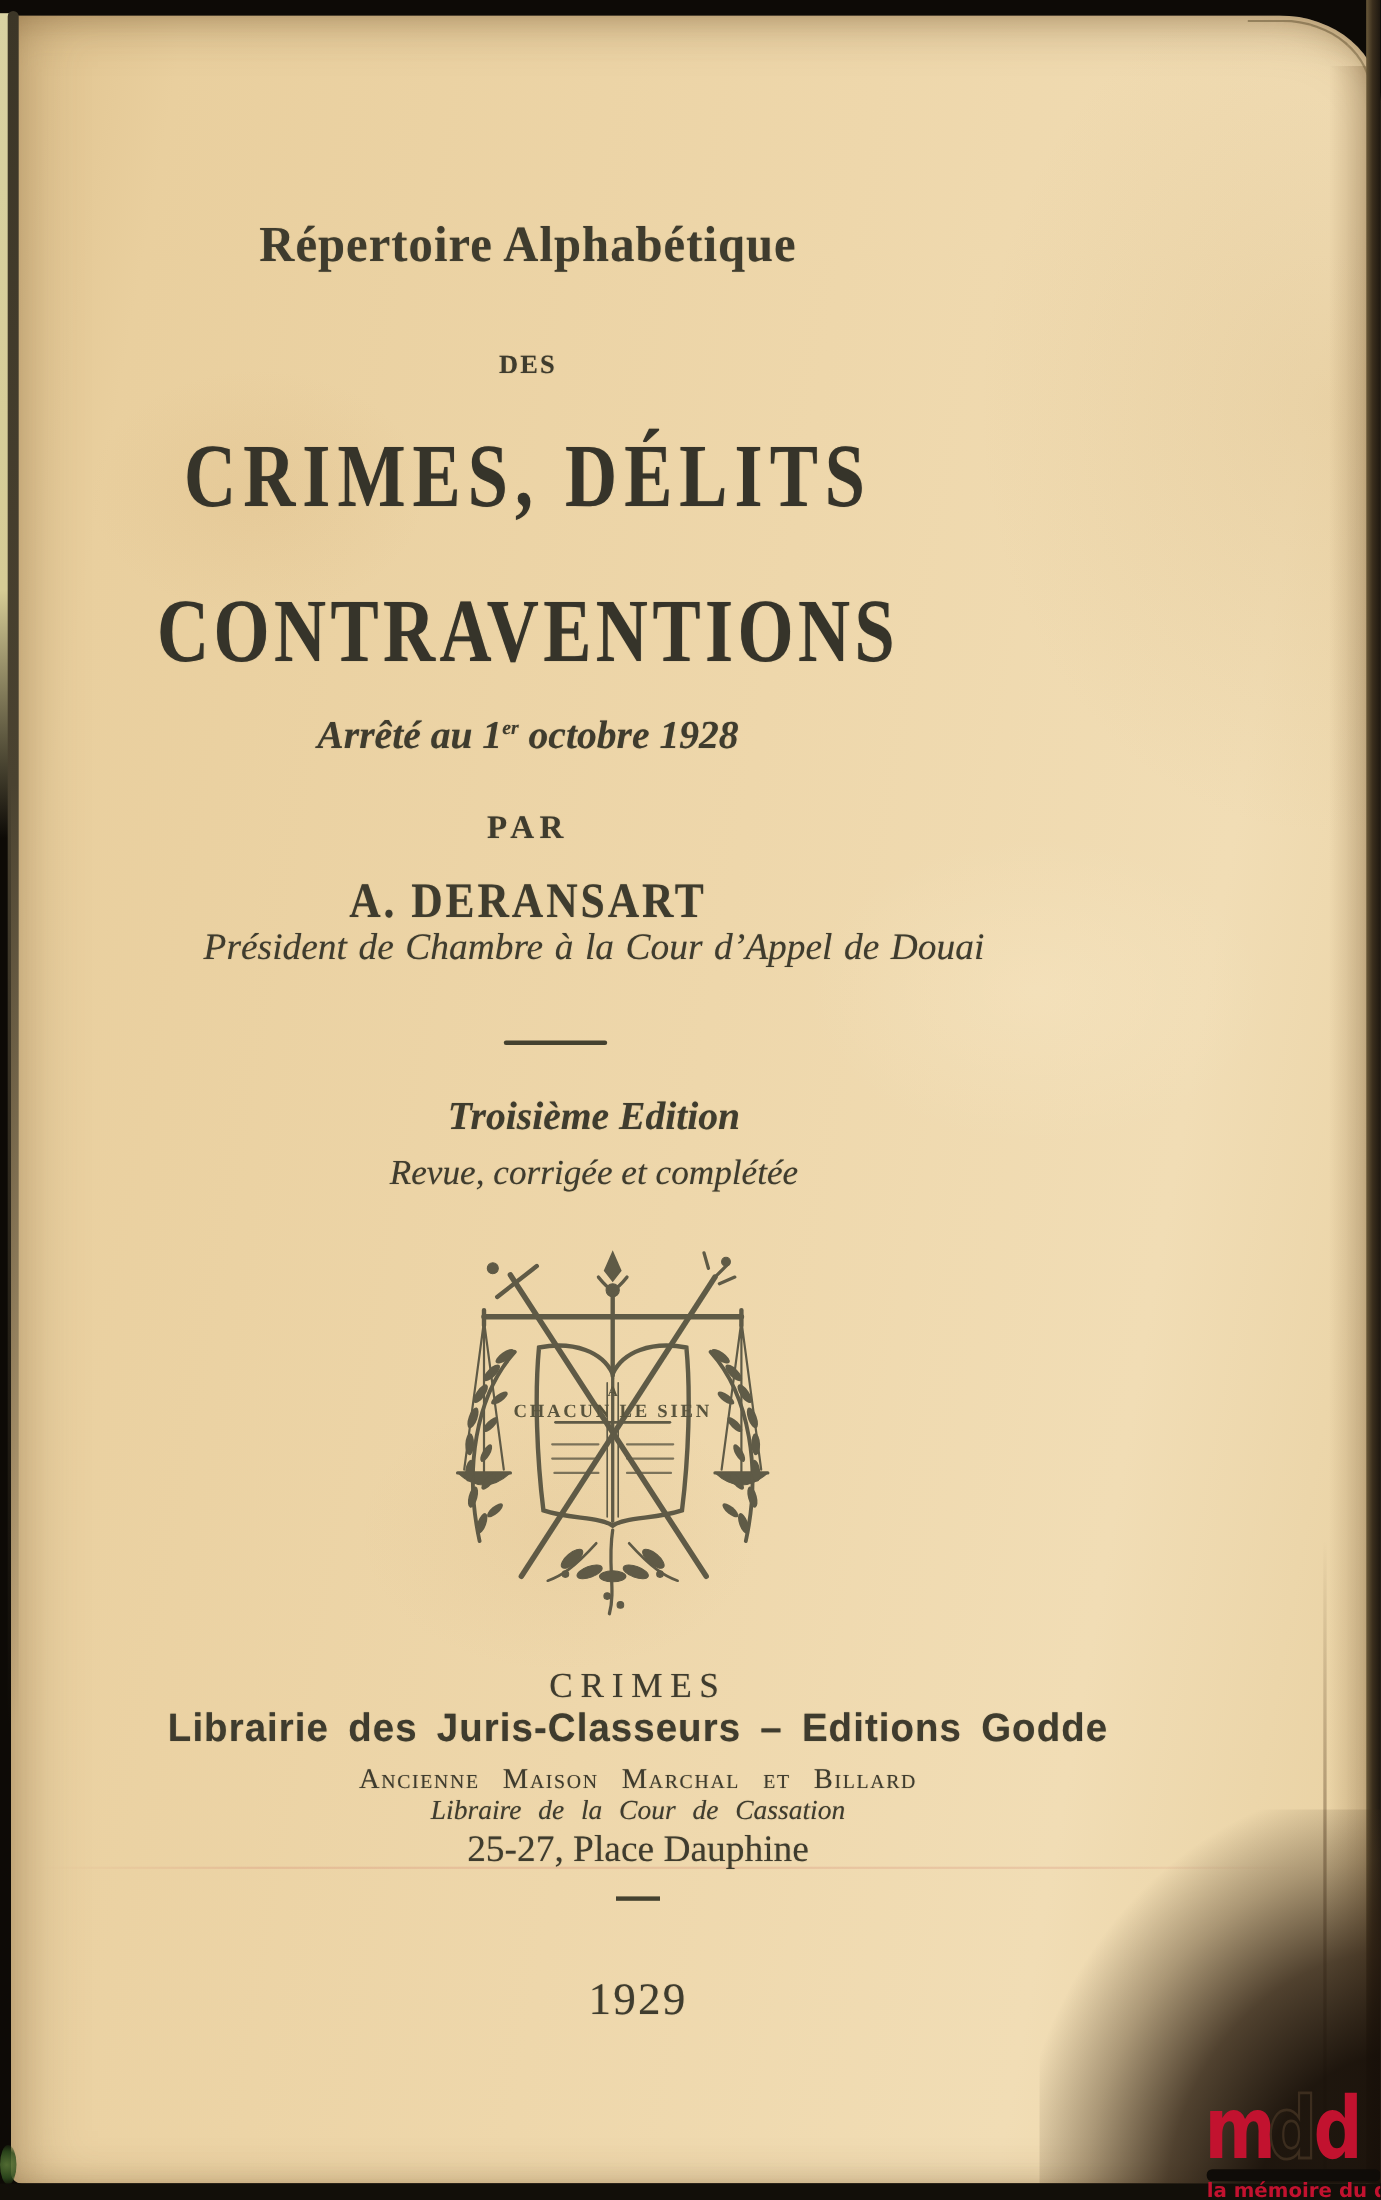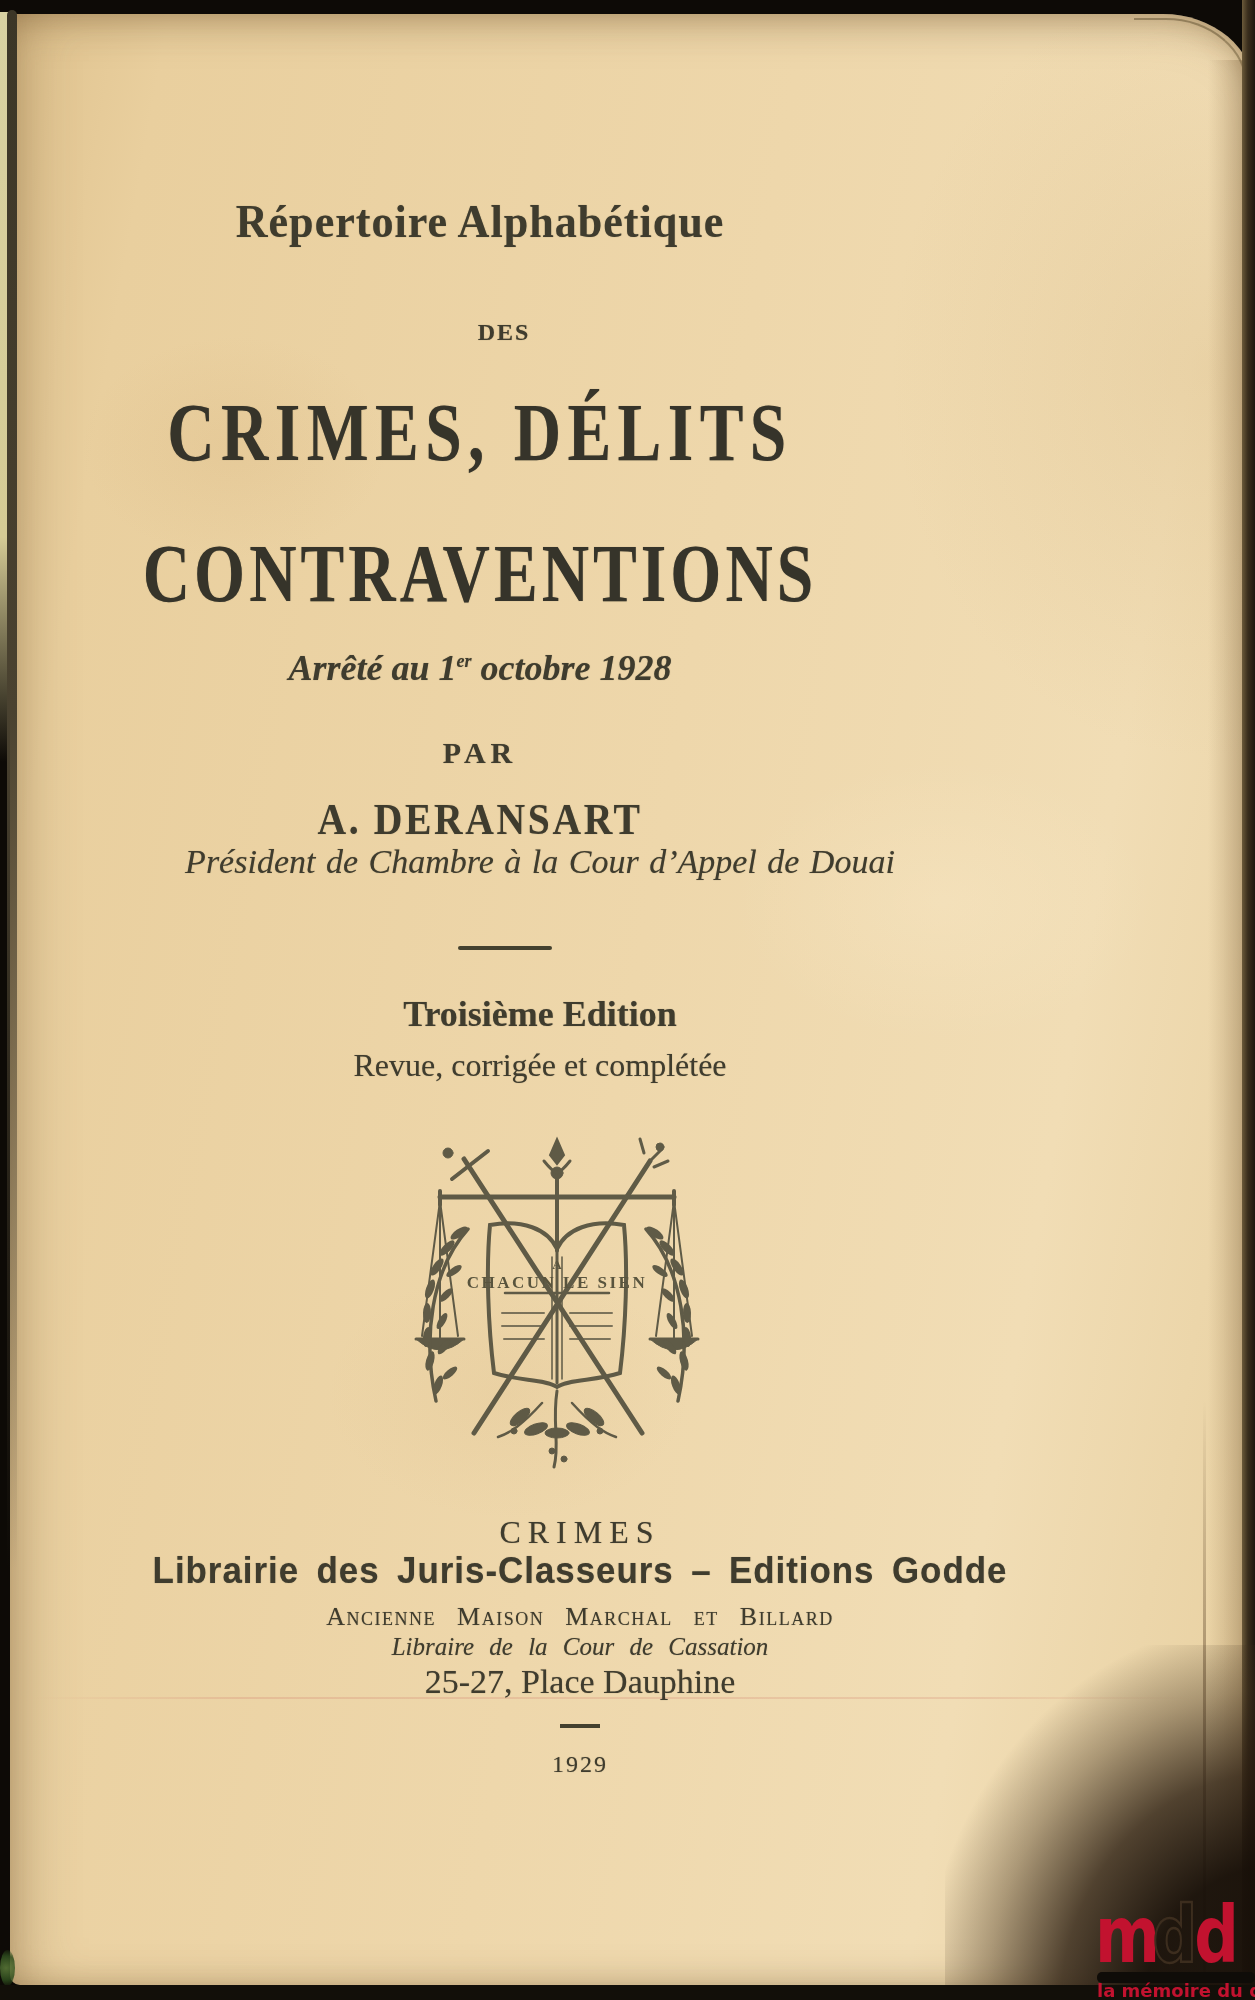--- a/index.html
+++ b/index.html
@@ -66,45 +66,45 @@
     position:absolute;right:0;bottom:15px;width:310px;height:340px;
     background:radial-gradient(ellipse at 106% 108%, rgba(24,16,9,.97) 28%, rgba(42,29,17,.8) 46%, rgba(62,46,28,.38) 62%, rgba(62,46,28,0) 76%);
   }
   
   .line{
     position:absolute;left:0;text-align:center;line-height:1.05;
     color:#3f3c2e;text-shadow:0 0 1px rgba(62,58,40,.45);
     white-space:nowrap;
   }
   .c480{width:960px;}
-  .c540{width:1080px;}
+  .c540{width:1080px;font-style:italic;}
   .c580{width:1160px;}
   .series-title{top:198px;font-size:46px;font-weight:bold;letter-spacing:1px;transform:scaleX(.96);}
-  .connector{top:320px;font-size:24px;font-weight:bold;letter-spacing:2px;margin-left:24px;}
+  .connector{top:320px;font-size:24px;font-weight:bold;letter-spacing:2px;}
   .big-title{font-size:82px;font-weight:bold;color:#36342a;transform:scaleX(.8);transform-origin:50% 50%;}
   .title-1{top:390px;letter-spacing:8px;}
   .title-2{top:531px;letter-spacing:5px;}
   .date-note{top:650px;font-size:36px;font-weight:bold;font-style:italic;}
   .date-note sup{font-size:.5em;font-weight:bold;}
   .byline{top:737px;font-size:30px;font-weight:bold;letter-spacing:5px;}
   .author-name{top:796px;font-size:45px;font-weight:bold;letter-spacing:3px;transform:scaleX(.88);}
   .author-role{top:844px;font-size:34px;font-style:italic;word-spacing:2px;}
   .rule-1{position:absolute;left:458px;top:946px;width:94px;height:4px;background:#44412f;border-radius:2px;}
   .edition{top:996px;font-size:36px;font-weight:bold;}
   .edition-note{top:1049px;font-size:32px;}
   .city{top:1516px;font-size:32px;letter-spacing:7px;}
   .publisher-name{
     top:1552px;font-size:36px;font-weight:bold;word-spacing:7px;letter-spacing:1px;
     font-family:"Liberation Sans", sans-serif;transform:scaleX(.97);
   }
   .publisher-former{top:1603px;font-size:26px;font-variant:small-caps;word-spacing:13px;letter-spacing:1.5px;}
   .publisher-role{top:1634px;font-size:25px;font-weight:normal;font-style:italic;word-spacing:9px;}
   .address{top:1664px;font-size:34px;}
   .dash-rule{position:absolute;left:560px;top:1724px;width:40px;height:4px;background:#44412f;}
-  .year{top:1752px;font-size:24px;letter-spacing:2px;}
+  .year{top:1796px;font-size:41px;letter-spacing:2px;}
   
   .emblem{position:absolute;left:402px;top:1133px;opacity:.88;}
   
   .mdd{position:absolute;right:0;top:1886px;overflow:hidden;}
 </style>
 </head>
 <body>
 
 <div class="page"></div>
 <div class="corner-line"></div>

